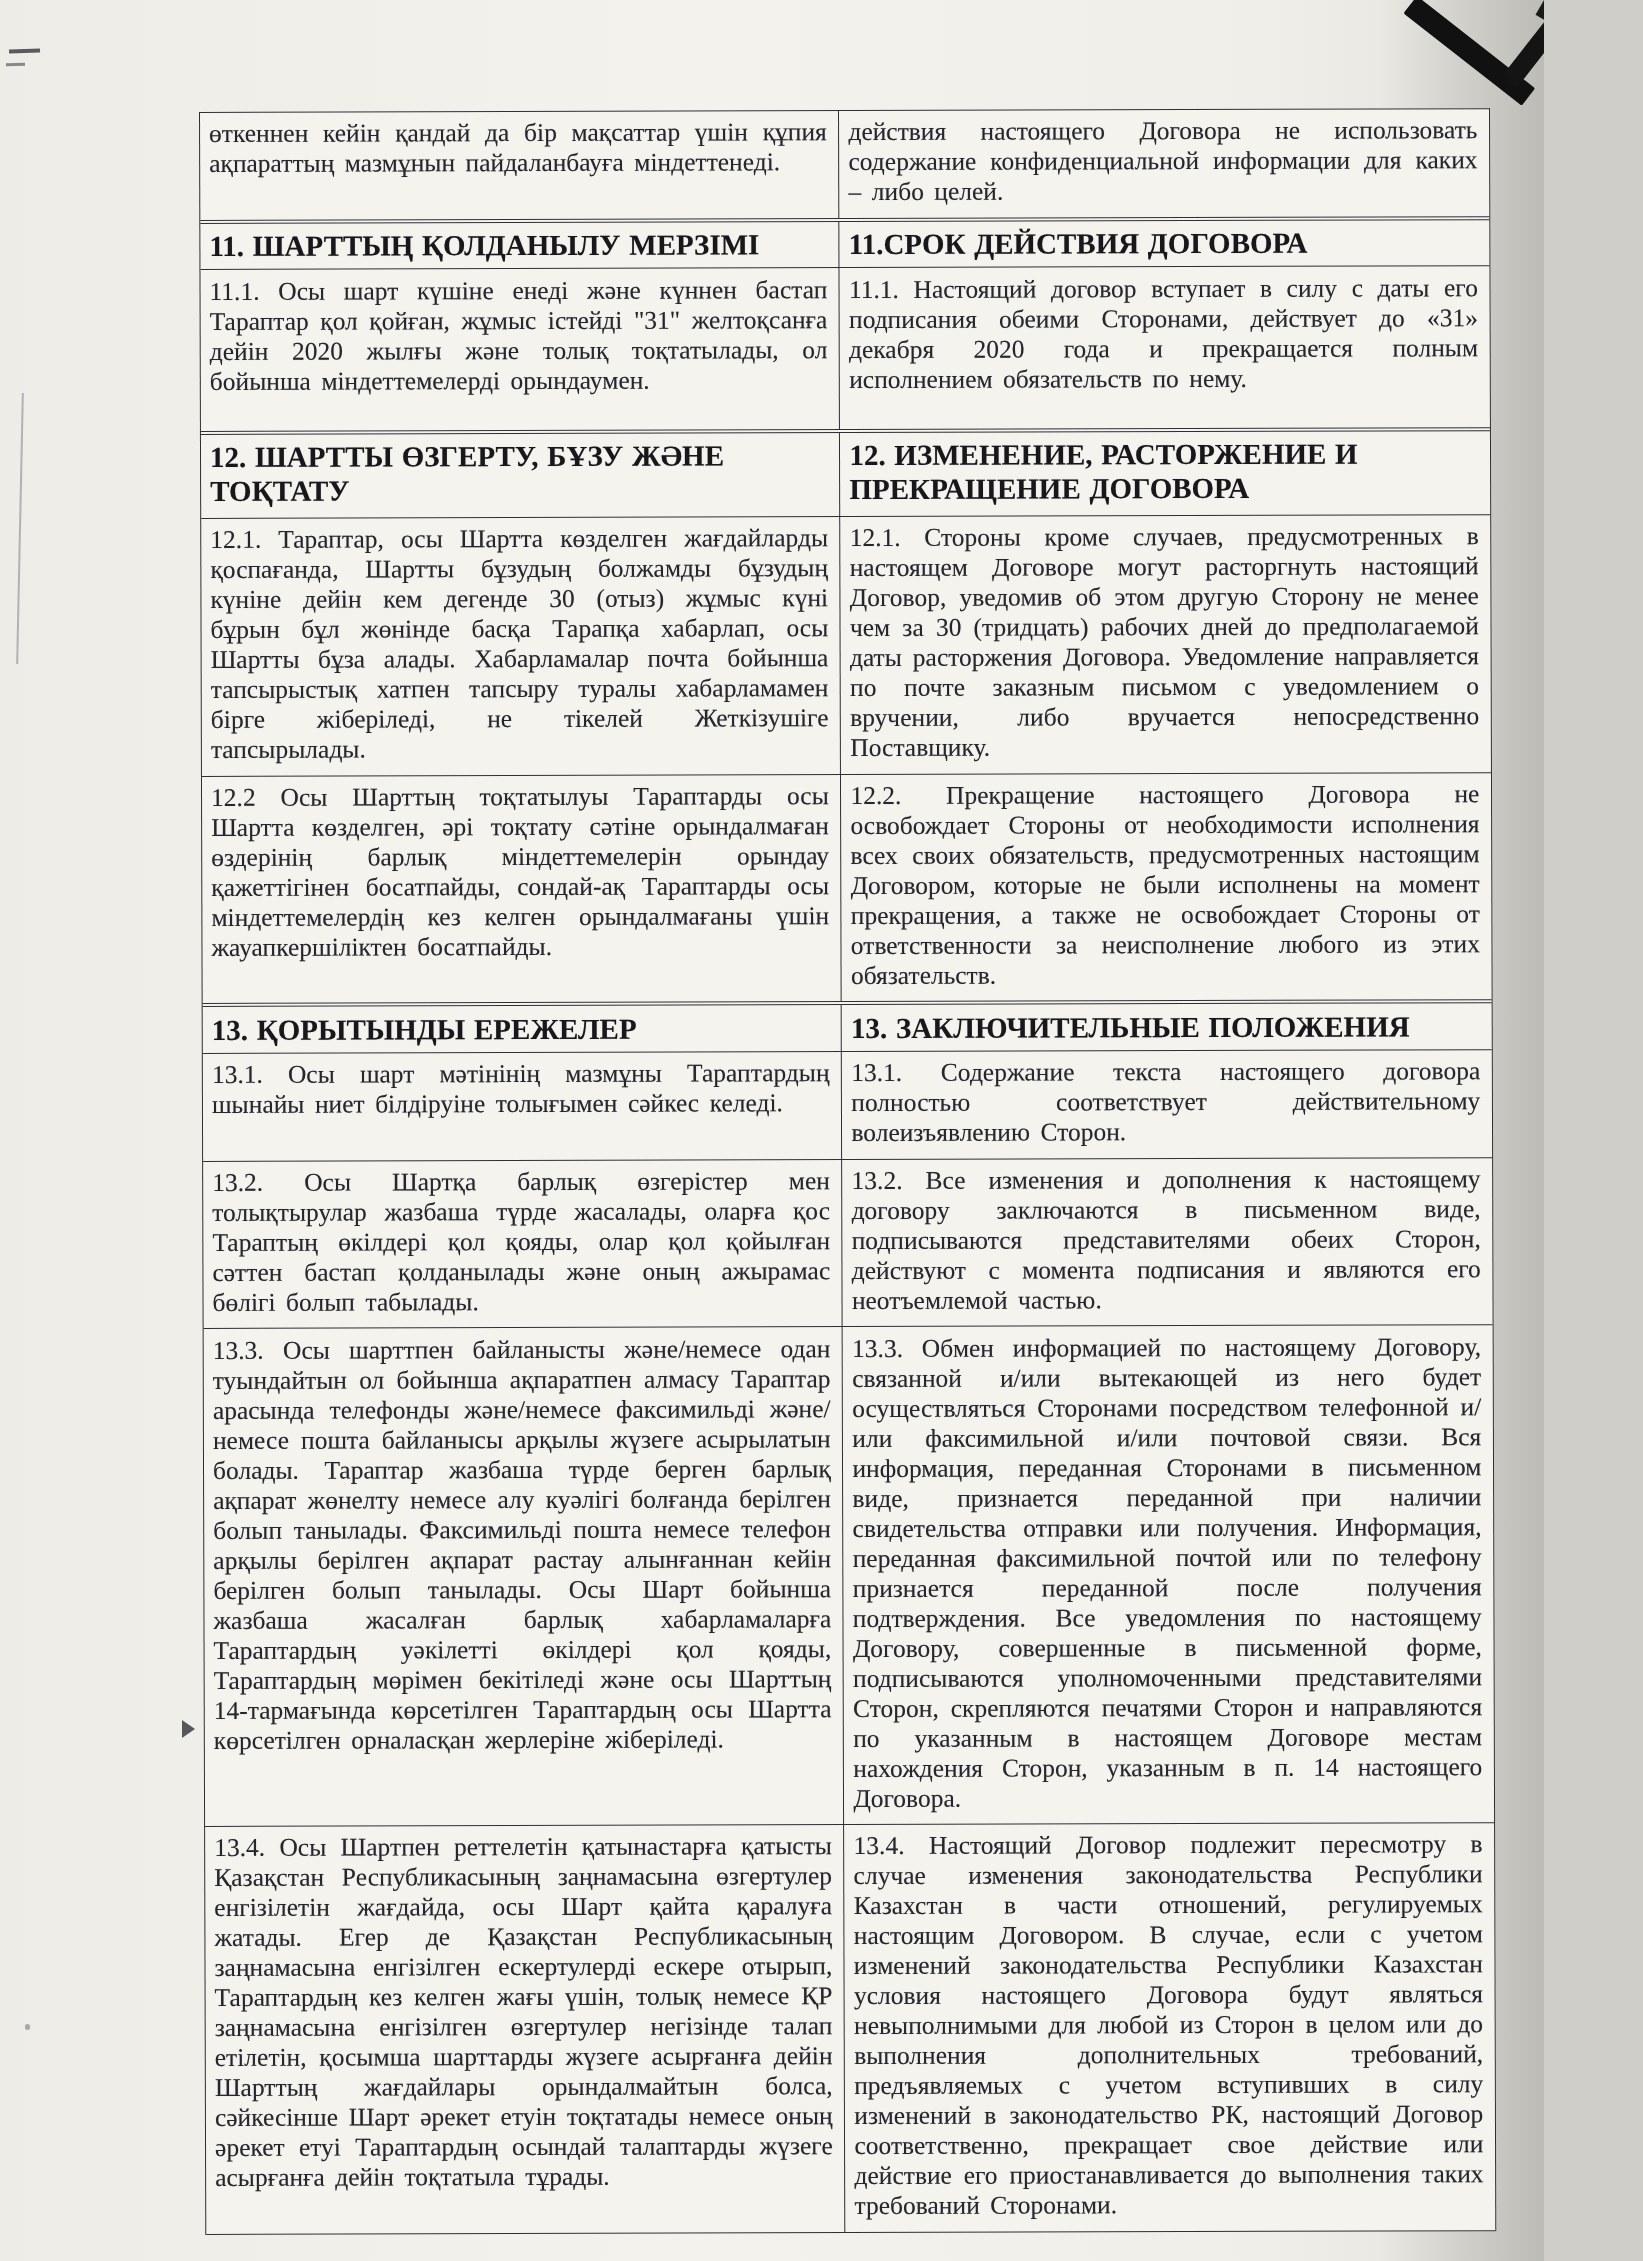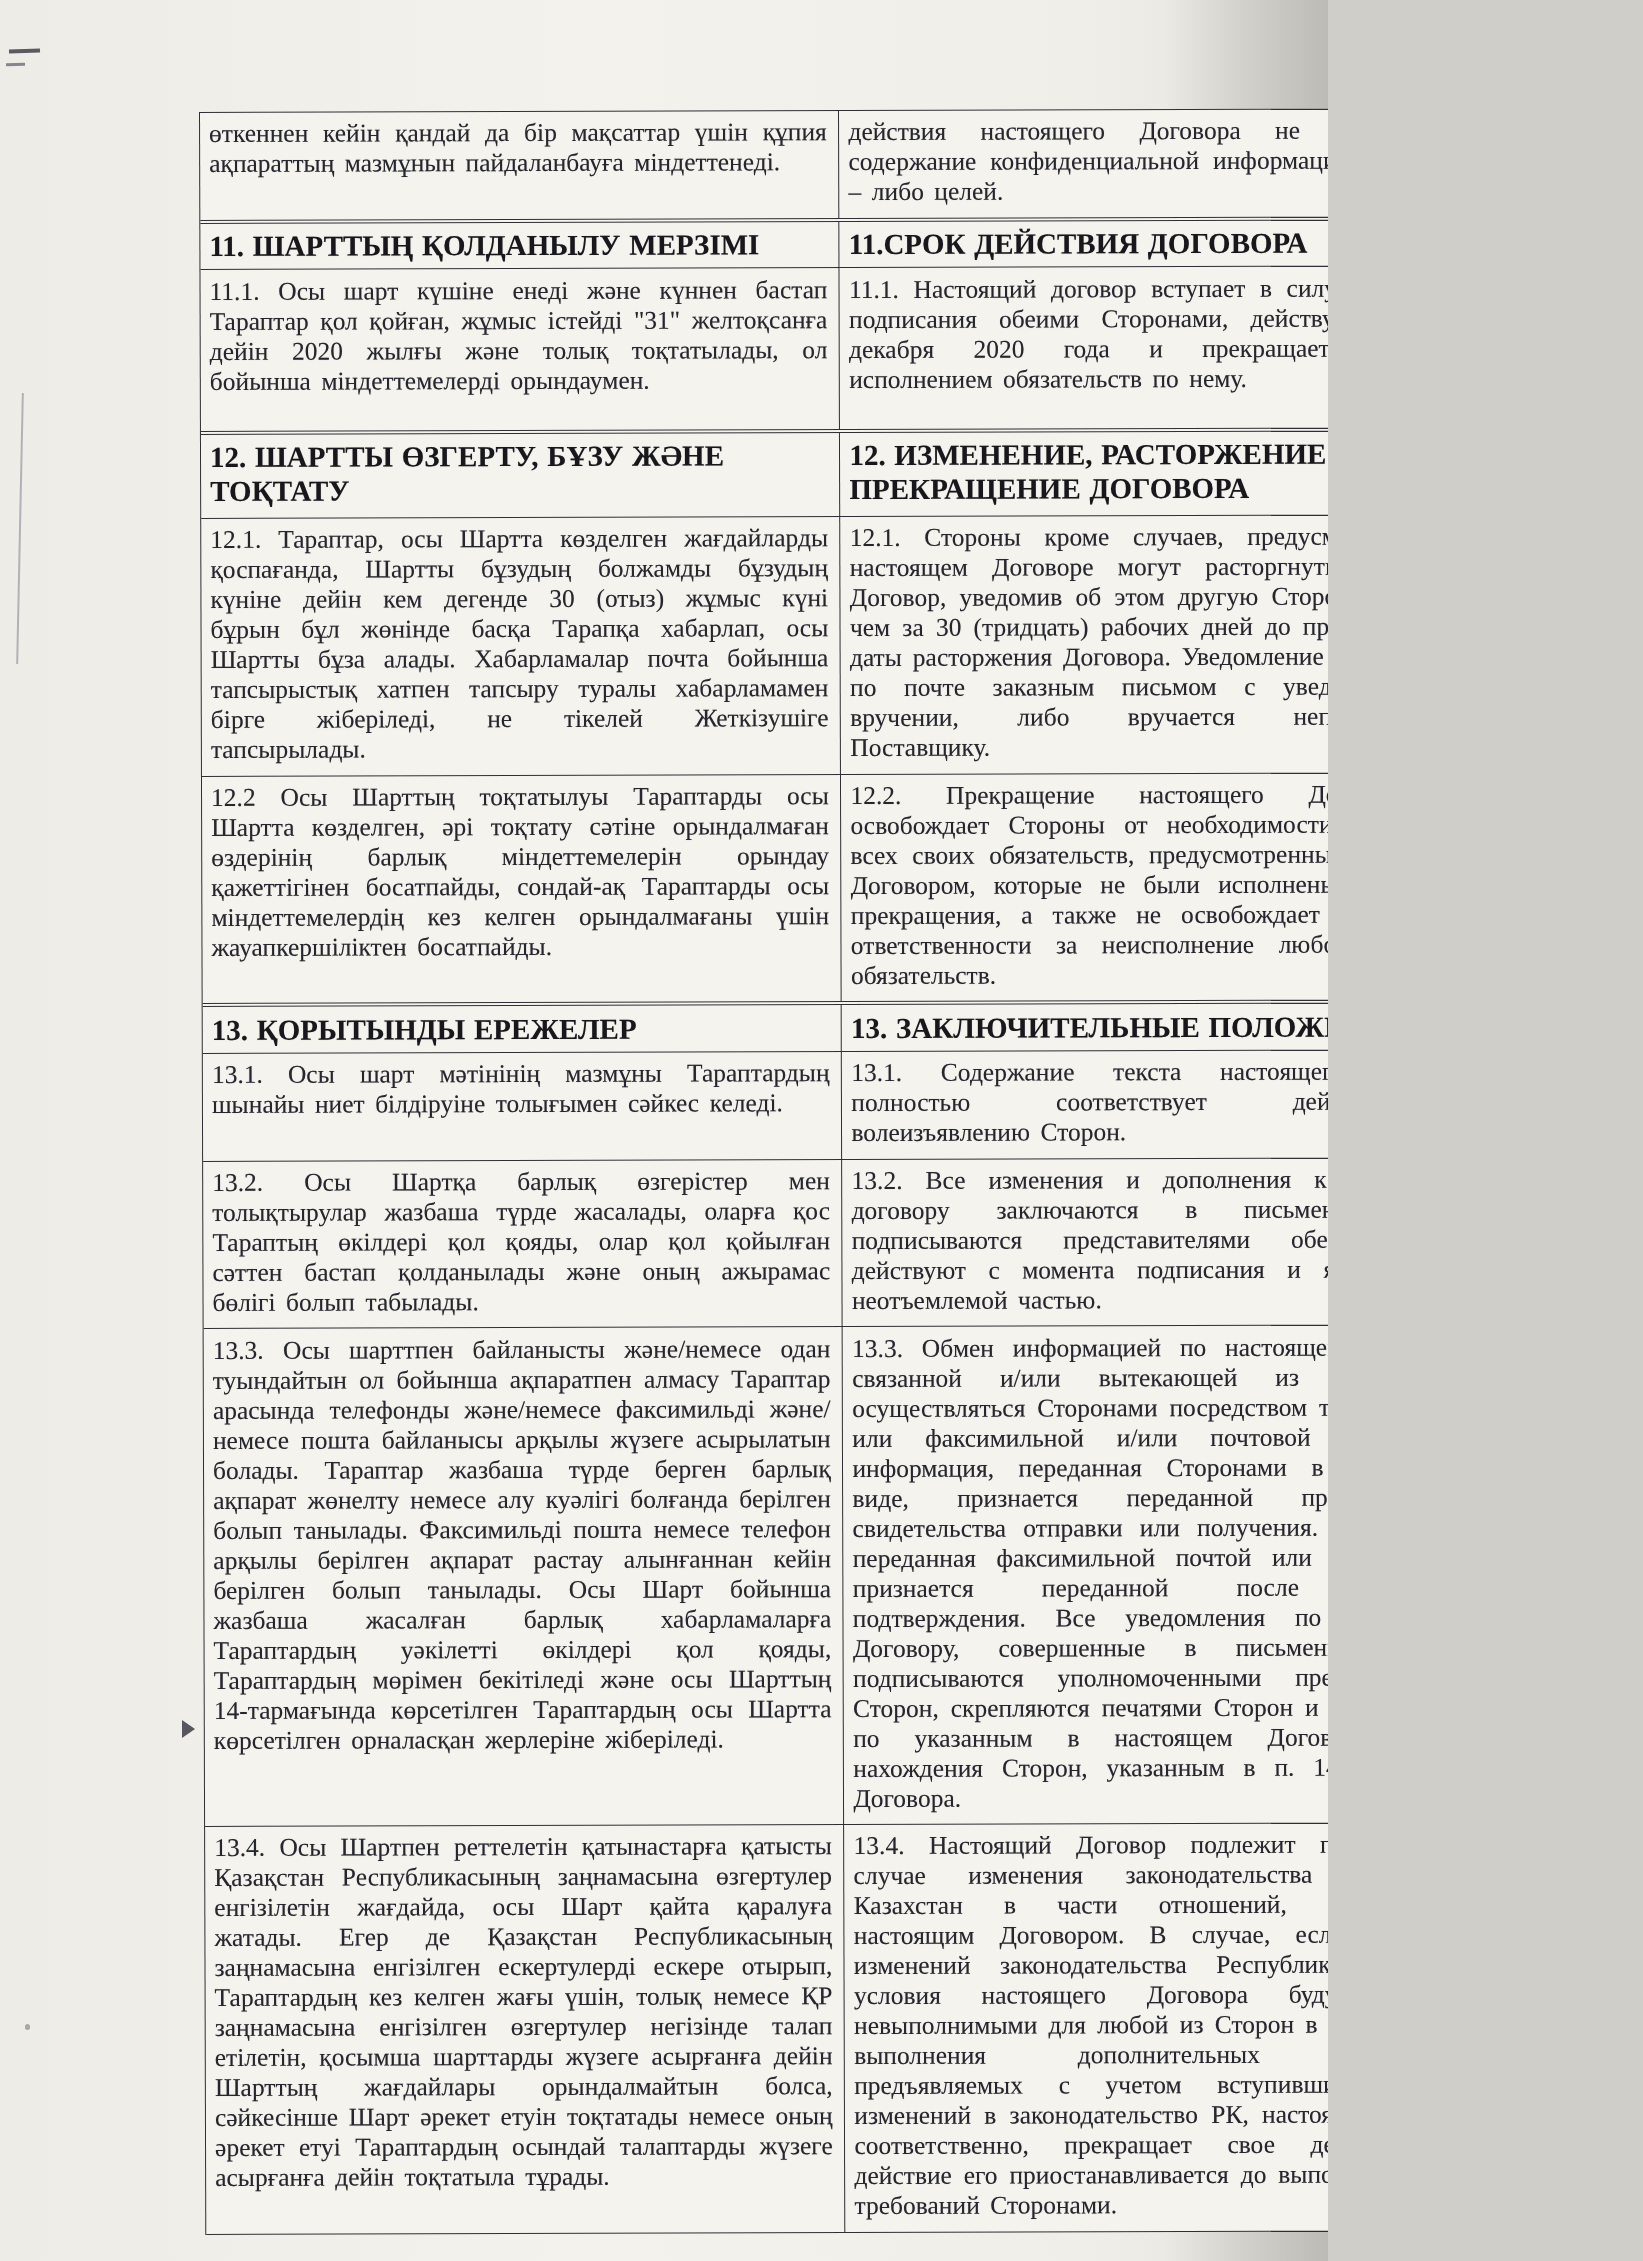--- a/index.html
+++ b/index.html
@@ -1,18 +1,18 @@
 <!DOCTYPE html>
 <html style="font-size:10.3px"><head>
 <meta charset="utf-8">
 <style>
   html,body{margin:0;padding:0;background:#cfcec9;}
   .page{
     position:relative;
-    width:1328px;height:2261px;
+    width:1544px;height:2261px;
     overflow:hidden;
     background:linear-gradient(90deg,#edece6 0%,#f3f2ec 45%,#efeee8 82%,#e2e1db 100%);
     font-family:"Liberation Serif","DejaVu Serif",serif;
   }
   
   .right-shade{
     position:absolute;right:0;top:0;width:164px;height:100%;
     background:linear-gradient(90deg,rgba(110,110,108,0) 0%,rgba(110,110,108,.16) 45%,rgba(100,100,98,.30) 100%);
   }
   

